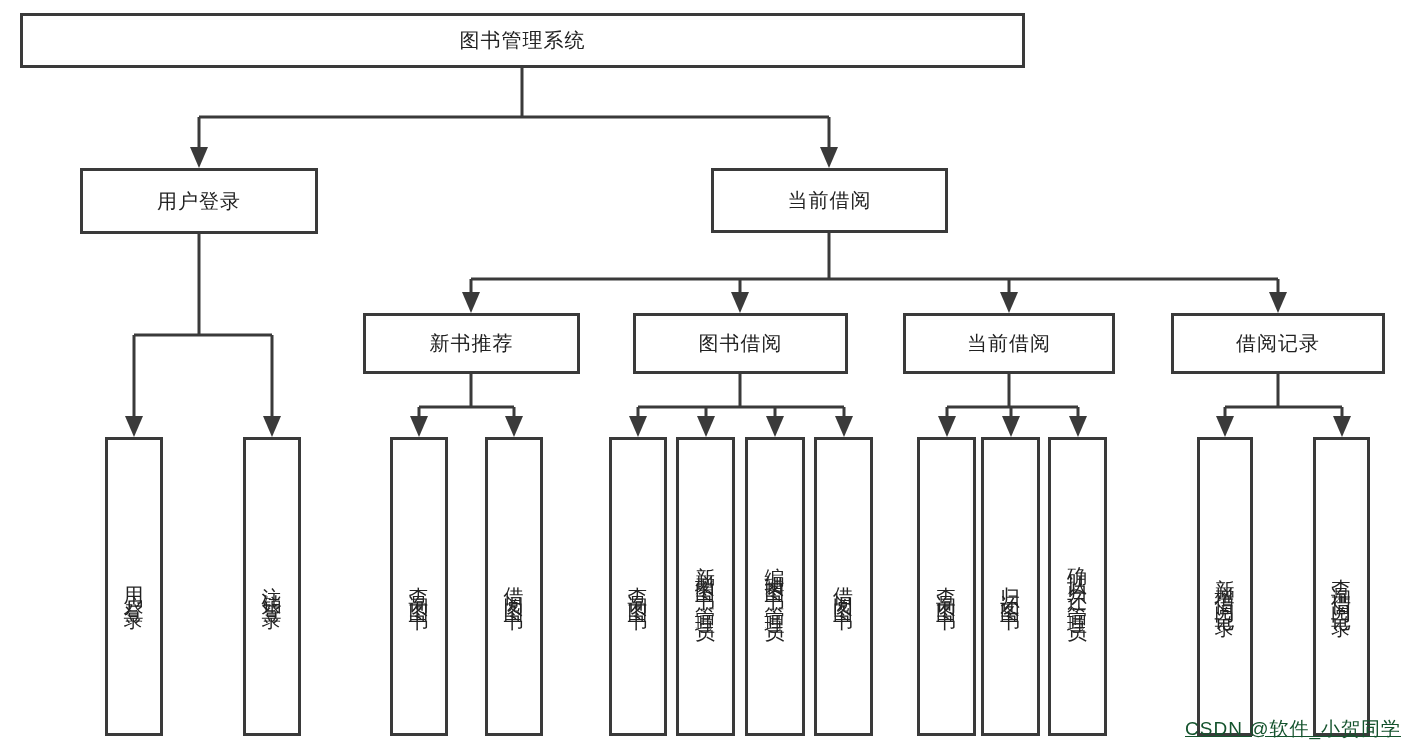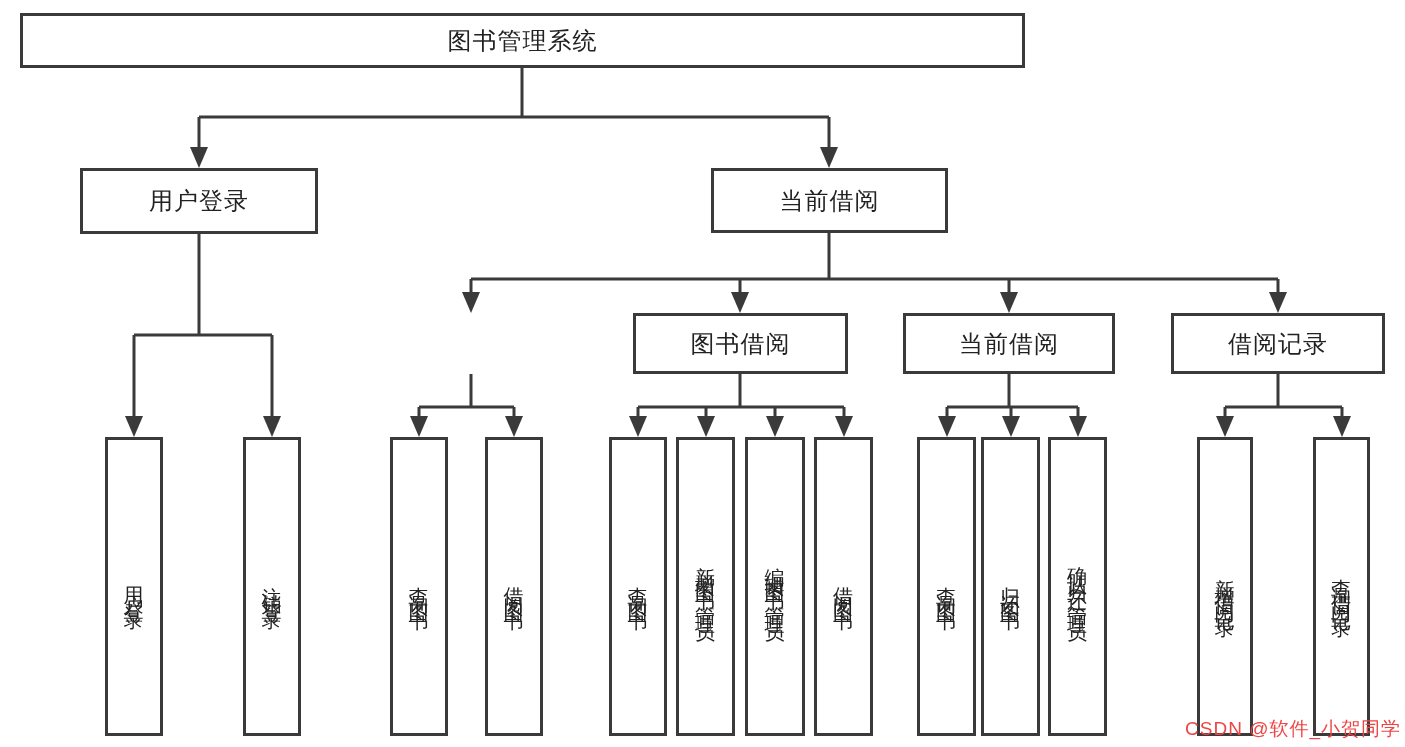--- a/index.html
+++ b/index.html
@@ -6,28 +6,28 @@
   .canvas{
     position:relative;width:1405px;height:747px;background:#ffffff;
     font-family:"Liberation Sans","DejaVu Sans",sans-serif;overflow:hidden;
   }
   svg.connectors{position:absolute;left:0;top:0;z-index:1;}
   .box{
     position:absolute;z-index:2;background:#ffffff;border:3px solid #3a3a3a;
     box-sizing:border-box;display:flex;align-items:center;justify-content:center;
     color:#222222;
   }
-  .hlabel{font-size:24px;letter-spacing:1px;white-space:nowrap;}
+  .hlabel{font-size:20px;letter-spacing:1px;white-space:nowrap;}
   .vlabel{
     writing-mode:vertical-rl;text-orientation:mixed;
     font-size:20px;letter-spacing:8px;line-height:1;white-space:nowrap;
   }
   .watermark{
     position:absolute;right:4px;bottom:5px;z-index:3;
-    font-size:19px;color:#ef4444;letter-spacing:1px;white-space:nowrap;
+    font-size:19px;color:#14532d;letter-spacing:1px;white-space:nowrap;text-decoration:underline;
   }
 </style>
 </head>
 <body>
 
 <div class="canvas">
 
   <svg class="connectors" width="1405" height="747" viewBox="0 0 1405 747">
     <g stroke="#3a3a3a" stroke-width="3" fill="none">
 
@@ -72,20 +72,23 @@
     <span class="hlabel">图书管理系统</span>
   </div>
 
   <div class="box" style="left:80px;top:168px;width:238px;height:66px">
     <span class="hlabel">用户登录</span>
   </div>
   <div class="box" style="left:711px;top:168px;width:237px;height:65px">
     <span class="hlabel">当前借阅</span>
   </div>
 
+  <div class="box" style="left:363px;top:313px;width:217px;height:61px">
+    <span class="hlabel">新书推荐</span>
+  </div>
   <div class="box" style="left:633px;top:313px;width:215px;height:61px">
     <span class="hlabel">图书借阅</span>
   </div>
   <div class="box" style="left:903px;top:313px;width:212px;height:61px">
     <span class="hlabel">当前借阅</span>
   </div>
   <div class="box" style="left:1171px;top:313px;width:214px;height:61px">
     <span class="hlabel">借阅记录</span>
   </div>
 

